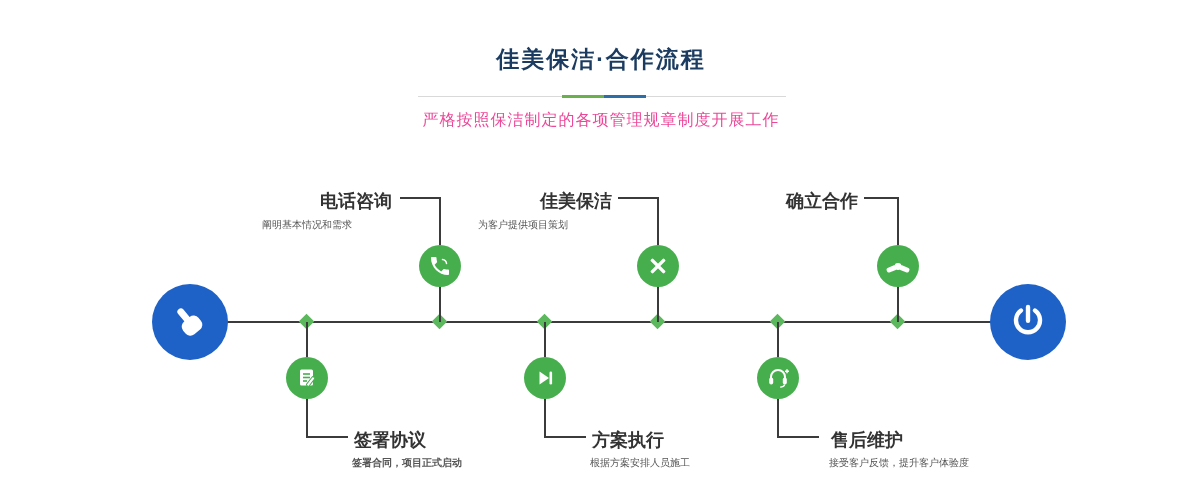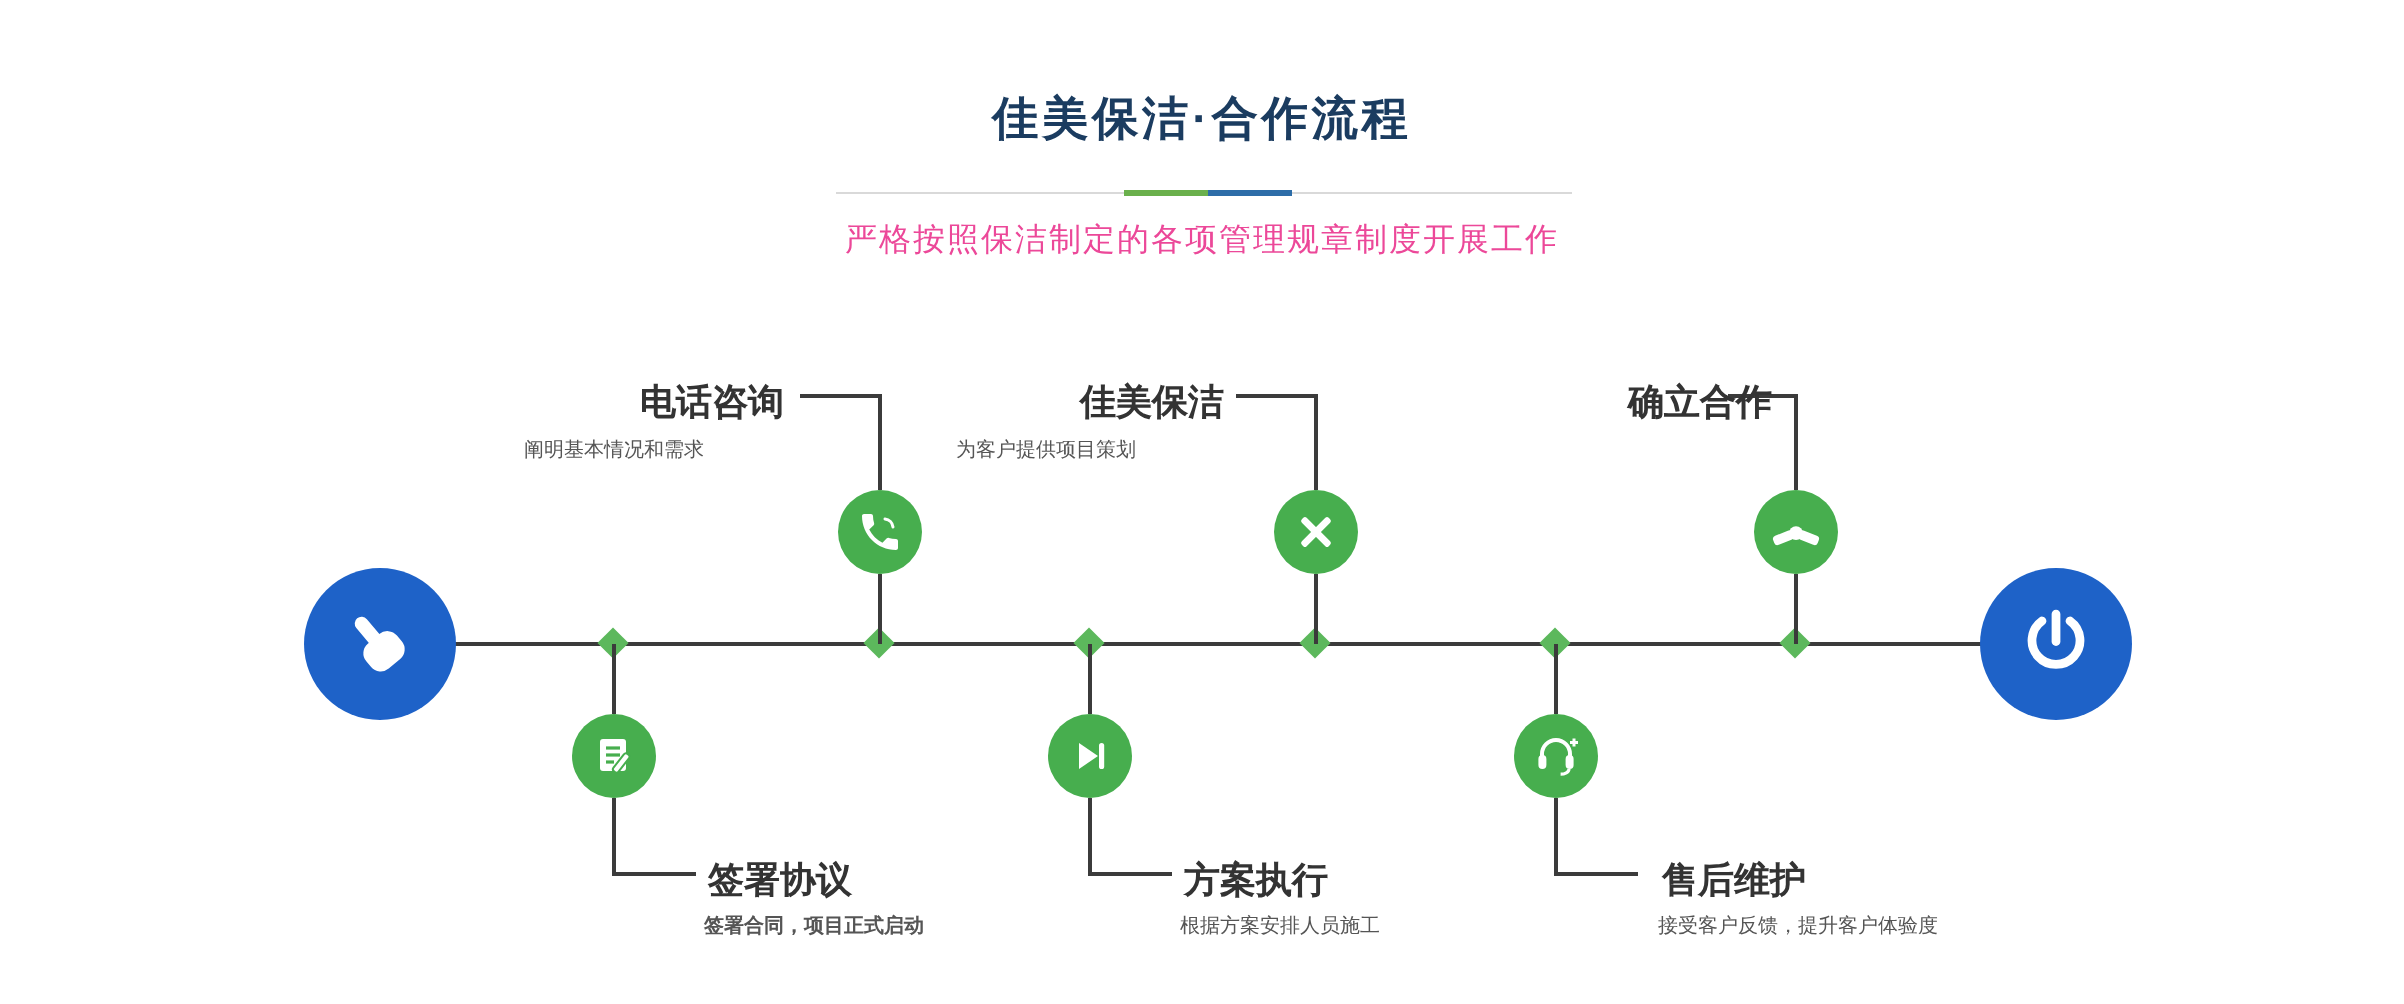--- a/index.html
+++ b/index.html
@@ -34,21 +34,21 @@
   .c-shake    { left:877px; top:245px; }
   .c-contract { left:286px; top:357px; }
   .c-play     { left:524px; top:357px; }
   .c-headset  { left:757px; top:357px; }
 
   
   .step-title { position:absolute; font-size:18px; font-weight:bold; color:#333; white-space:nowrap; }
   .step-desc  { position:absolute; font-size:10px; color:#555; white-space:nowrap; }
   .t1 { left:320px; top:189px; }  .d1 { left:262px; top:218px; }
   .t2 { left:540px; top:189px; }  .d2 { left:478px; top:218px; }
-  .t3 { left:814px; top:189px; }  .d3 { left:712px; top:218px; }
+  .t3 { left:786px; top:189px; }  .d3 { left:712px; top:218px; }
   .t4 { left:354px; top:428px; }  .d4 { left:352px; top:456px;font-weight:bold; }
   .t5 { left:592px; top:428px; }  .d5 { left:590px; top:456px; }
   .t6 { left:831px; top:428px; }  .d6 { left:829px; top:456px; }
 </style>
 </head>
 <body>
 
 <div class="stage">
 
   <h1 class="title">佳美保洁·合作流程</h1>

